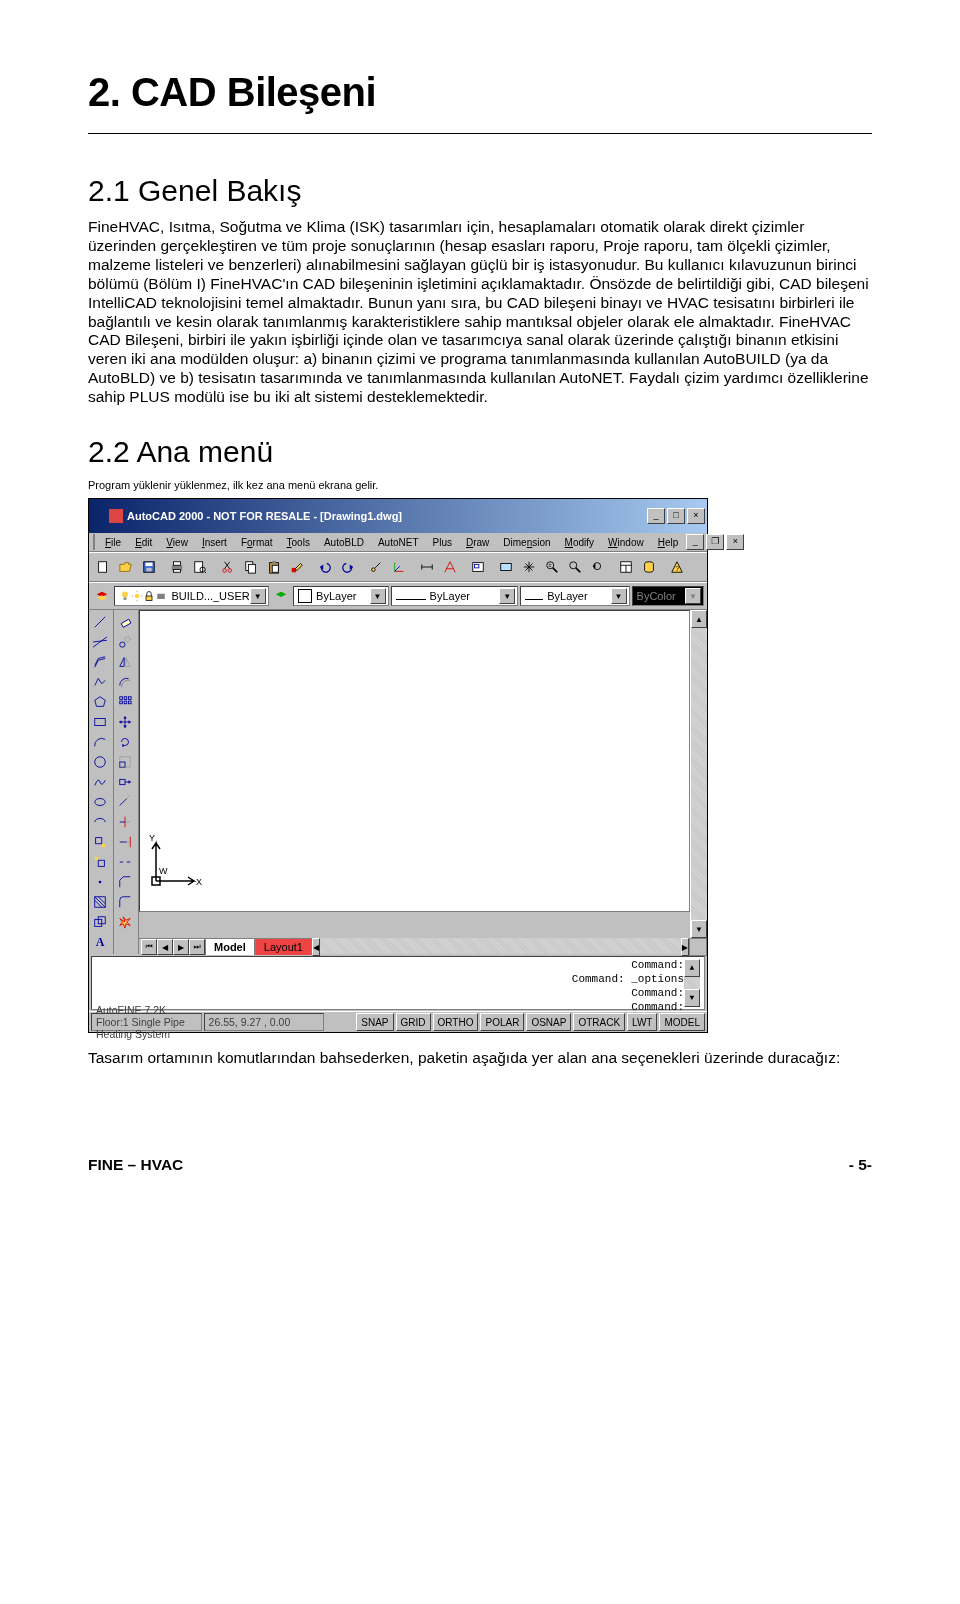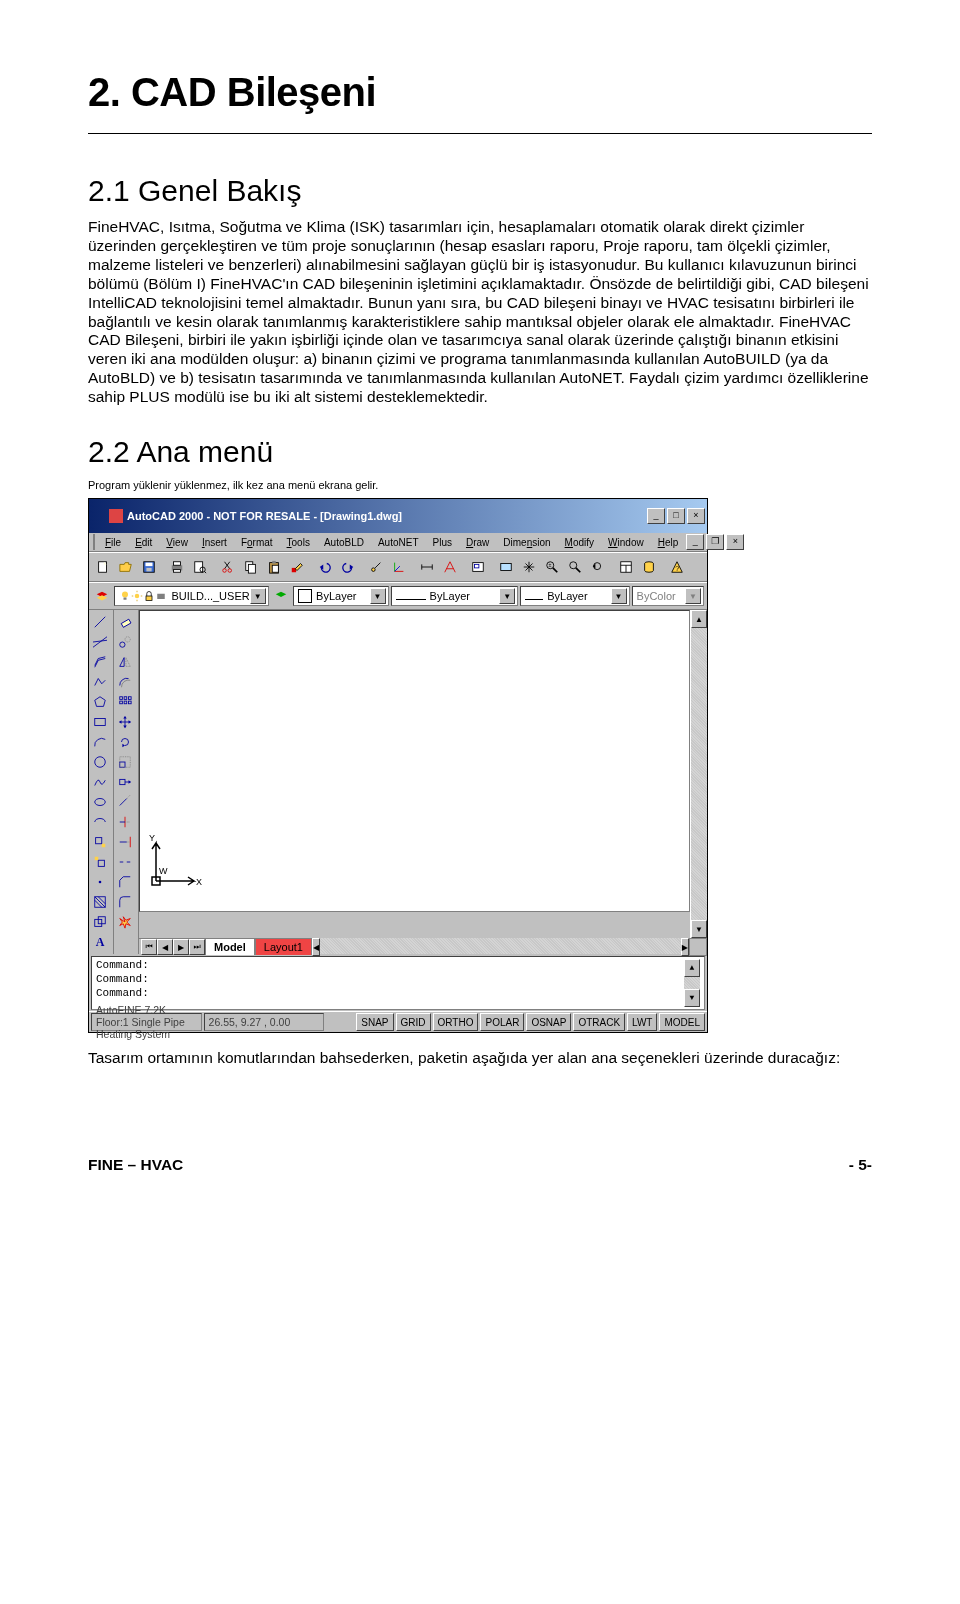--- a/index.html
+++ b/index.html
@@ -215,20 +215,21 @@
     background:#fff;
     border:1px solid #808080;
     border-top-color:#404040; border-left-color:#404040;
     height:48px;
     font-family: "Courier New", monospace;
     font-size: 11px;
     padding: 2px 4px;
     line-height: 1.25;
     display:flex;
     margin:2px 2px 1px 2px;
+    text-align:right;
   }
   .cmdlines { flex:1; }
   .cmd-vscroll { width:16px; display:flex; flex-direction:column; }
 
   .statusbar {
     height:20px;
     background:#c0c0c0;
     border-top:1px solid #fff;
     display:flex;
     align-items:center;
@@ -509,21 +510,21 @@
       <div class="dd" style="width:130px">
         <span style="width:30px;border-top:1px solid #000;display:inline-block;margin-top:6px"></span>
         <span style="margin-left:4px">ByLayer</span>
         <span class="arrow">▼</span>
       </div>
       <div class="dd" style="width:110px">
         <span style="width:18px;border-top:1px solid #000;display:inline-block;margin-top:6px"></span>
         <span style="margin-left:4px">ByLayer</span>
         <span class="arrow">▼</span>
       </div>
-      <div class="dd" style="width:70px;background:#ffffff;color:#808080">
+      <div class="dd" style="width:70px;background:#000000;color:#808080">
         <span>ByColor</span>
         <span class="arrow">▼</span>
       </div>
     </div>
 
     <div class="workarea">
 
       <div class="side-toolbar">
         <div class="side-btn">
             <svg width="14" height="14" viewBox="0 0 16 16">
@@ -763,20 +764,21 @@
             <div class="scroll-btn">▶</div>
           </div>
           <div style="width:16px;height:16px;background:#c0c0c0;border:1px solid #808080"></div>
         </div>
       </div>
     </div>
 
     <div class="cmdarea">
       <div class="cmdlines">
         <div>Command:</div>
+        <div>Command: _options</div>
         <div>Command:</div>
         <div>Command:</div>
       </div>
       <div class="cmd-vscroll">
         <div class="scroll-btn">▲</div>
         <div class="scroll-track" style="flex:1"></div>
         <div class="scroll-btn">▼</div>
       </div>
     </div>
 

